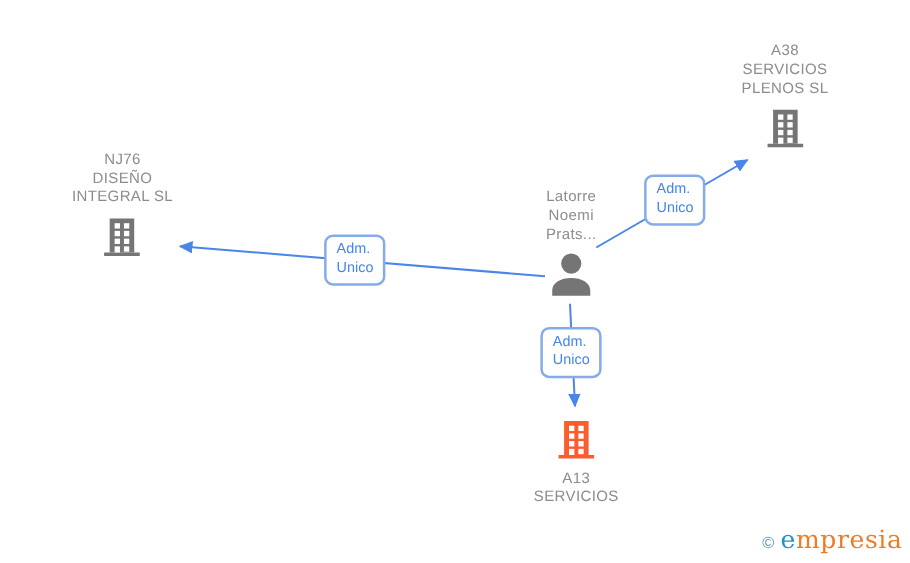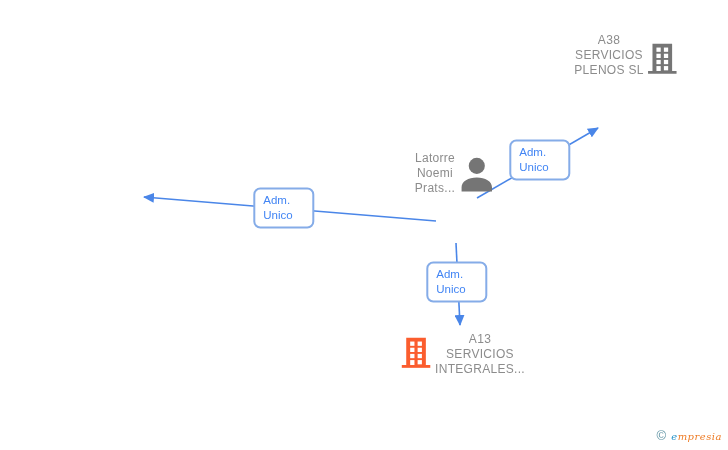--- a/index.html
+++ b/index.html
@@ -6,49 +6,49 @@
   html,body{margin:0;padding:0;background:#fff;}
   .canvas{
     position:relative;width:728px;height:450px;background:var(--background,#fff);
     font-family:"Liberation Sans","DejaVu Sans",sans-serif;overflow:hidden;
   }
   svg.edges{position:absolute;left:0;top:0;width:728px;height:450px;}
   svg.edges line{stroke:var(--edge-blue,#4a86e8);stroke-width:1.6;fill:none;}
   #arrowhead path{fill:var(--edge-blue,#4a86e8);}
 
   .node{
-    position:absolute;display:flex;align-items:center;
+    position:absolute;display:flex;flex-direction:column;align-items:center;
     transform:translateX(-50%);text-align:center;cursor:pointer;
   }
   .node .nlabel{
     color:var(--text-gray,#8c8c8c);font-size:12px;line-height:15px;letter-spacing:.3px;
     white-space:nowrap;
   }
   .node .nlabel span{display:block;}
   .node .icon{display:block;line-height:0;}
   .node .icon svg{display:block;}
   .company .icon{margin-top:5px;color:var(--icon-gray,#757575);}
   .person .icon{margin-top:3px;color:var(--icon-gray,#757575);}
   .company.highlight .icon{color:var(--highlight-orange,#fb5d2e);}
   .node.icon-first .icon{margin-top:0;margin-bottom:5px;}
 
   .edge-label{
     position:absolute;transform:translate(-50%,-50%);
     background:#fff;border:2px solid var(--label-border,#85ace8);border-radius:7px;
-    padding:3px 20px 4px 8px;color:var(--label-blue,#4285f4);
+    padding:3px 8px 4px 8px;color:var(--label-blue,#4285f4);
     font-size:11.5px;line-height:15px;white-space:nowrap;
   }
   .edge-label span{display:block;}
 
   .brand{
     position:absolute;right:6px;bottom:7px;display:flex;align-items:baseline;gap:5px;
     text-decoration:none;cursor:pointer;
   }
   .brand .copy{color:var(--logo-copyright,#5f93a3);font-size:13px;}
-  .brand .word{font-family:"DejaVu Serif","Liberation Serif",serif;font-style:italic;font-size:10px;letter-spacing:.5px;}
+  .brand .word{font-family:"DejaVu Serif","Liberation Serif",serif;font-size:20px;letter-spacing:.5px;}
   .brand .e{color:var(--logo-blue,#2492c8);}
   .brand .rest{color:var(--logo-orange,#ee7c26);}
 </style>
 </head>
 <body>
 
 <div class="canvas">
 
   <svg class="edges" viewBox="0 0 728 450" aria-hidden="true">
     <defs>
@@ -76,20 +76,41 @@
         <rect x="8.3" y="9.3" width="2.7" height="2.7" fill="#fff"></rect>
           <rect x="13" y="9.3" width="2.7" height="2.7" fill="#fff"></rect>
         <rect x="8.3" y="13.2" width="2.7" height="2.7" fill="#fff"></rect>
           <rect x="13" y="13.2" width="2.7" height="2.7" fill="#fff"></rect>
         <rect x="8.3" y="17.1" width="2.7" height="3.1" fill="#fff"></rect>
           <rect x="13" y="17.1" width="2.7" height="2.7" fill="#fff"></rect>
       </svg>
     </span>
   </div>
 
+  <div class="node company" style="left:98px;top:120px;">
+    <div class="nlabel">
+      <span>NJ76</span>
+      <span>DISEÑO</span>
+      <span>INTEGRAL SL</span>
+    </div>
+    <span class="icon">
+      <svg width="38" height="38" viewBox="0 0 24 24" fill="currentColor">
+        <path d="M3 20.2h18V22H3z"></path>
+          <path d="M5.8 3h12.4v17.2H5.8z"></path>
+        <rect x="8.3" y="5.4" width="2.7" height="2.7" fill="#fff"></rect>
+          <rect x="13" y="5.4" width="2.7" height="2.7" fill="#fff"></rect>
+        <rect x="8.3" y="9.3" width="2.7" height="2.7" fill="#fff"></rect>
+          <rect x="13" y="9.3" width="2.7" height="2.7" fill="#fff"></rect>
+        <rect x="8.3" y="13.2" width="2.7" height="2.7" fill="#fff"></rect>
+          <rect x="13" y="13.2" width="2.7" height="2.7" fill="#fff"></rect>
+        <rect x="8.3" y="17.1" width="2.7" height="3.1" fill="#fff"></rect>
+          <rect x="13" y="17.1" width="2.7" height="2.7" fill="#fff"></rect>
+      </svg>
+    </span>
+  </div>
 
   <div class="node person" style="left:457px;top:150px;">
     <div class="nlabel">
       <span>Latorre</span>
       <span>Noemi</span>
       <span>Prats...</span>
     </div>
     <span class="icon">
       <svg width="44" height="44" viewBox="0 0 24 24" fill="currentColor">
         <circle cx="12" cy="7" r="4.4"></circle>
@@ -109,21 +130,20 @@
           <rect x="13" y="9.3" width="2.7" height="2.7" fill="#fff"></rect>
         <rect x="8.3" y="13.2" width="2.7" height="2.7" fill="#fff"></rect>
           <rect x="13" y="13.2" width="2.7" height="2.7" fill="#fff"></rect>
         <rect x="8.3" y="17.1" width="2.7" height="3.1" fill="#fff"></rect>
           <rect x="13" y="17.1" width="2.7" height="2.7" fill="#fff"></rect>
       </svg>
     </span>
     <div class="nlabel">
       <span>A13</span>
       <span>SERVICIOS</span>
-      <span>INTEGRALES...</span>
     </div>
   </div>
 
   <div class="edge-label" style="left:540px;top:160px;">
     <span>Adm.</span>
     <span>Unico</span>
   </div>
   <div class="edge-label" style="left:284px;top:208px;">
     <span>Adm.</span>
     <span>Unico</span>

